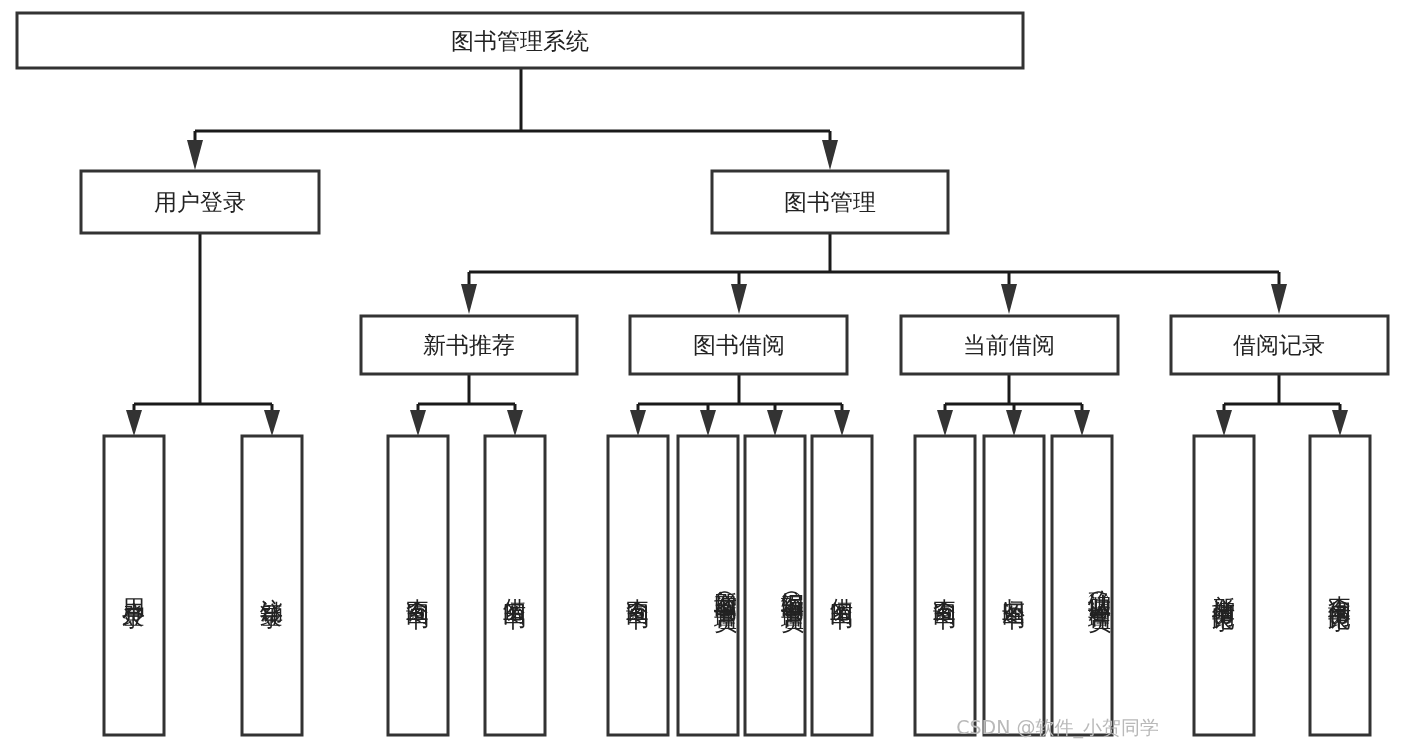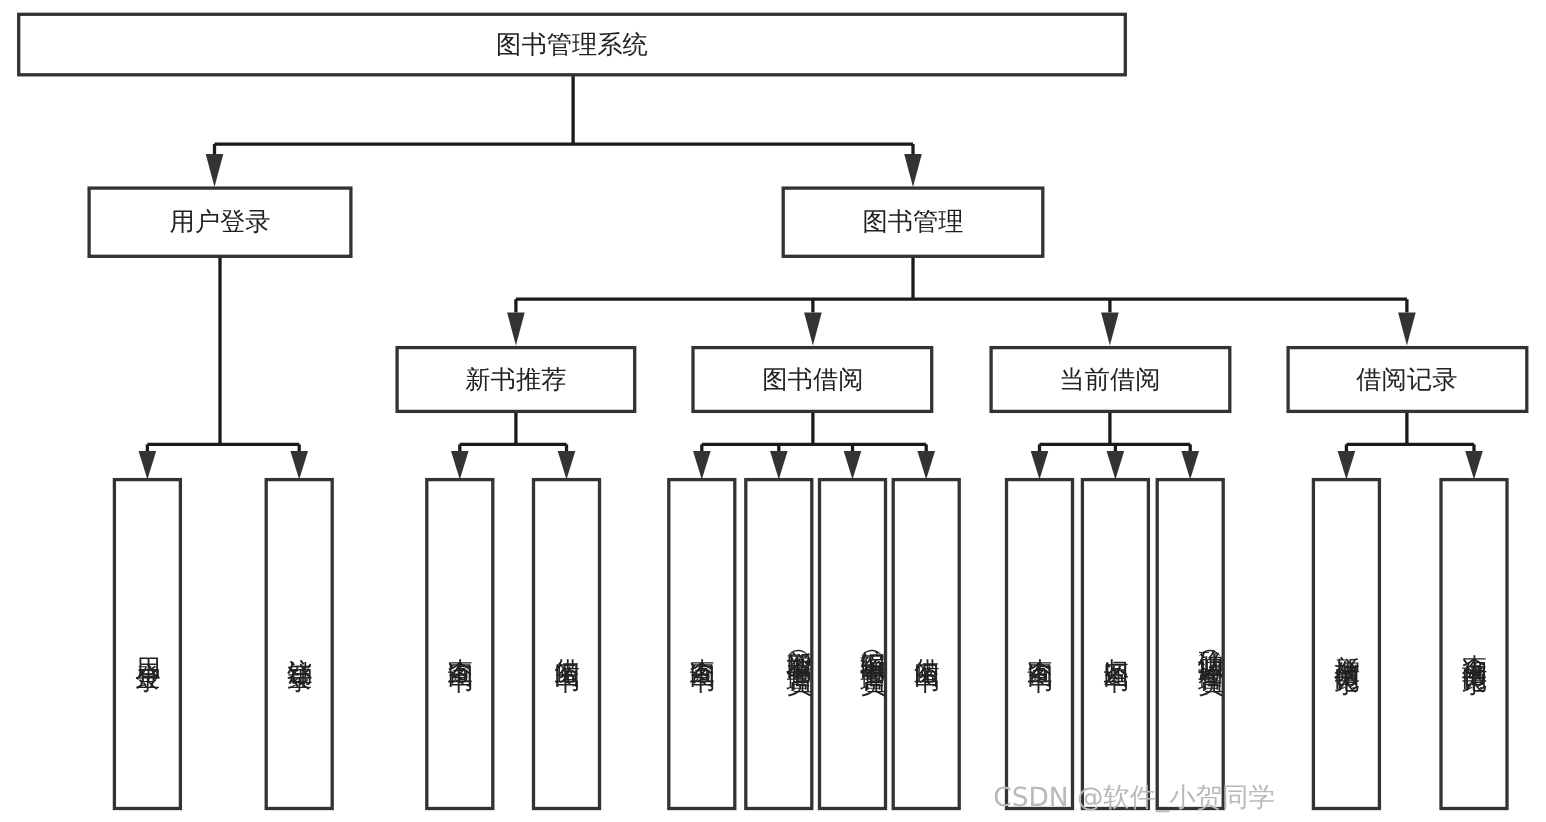--- a/index.html
+++ b/index.html
@@ -60,21 +60,21 @@
     letter-spacing: 3px;
     white-space: nowrap;
     text-align: center;
     pointer-events: none;
   }
   .watermark {
     position: absolute;
     right: 8px;
     bottom: 6px;
     font-family: "DejaVu Sans", "Liberation Sans", sans-serif;
-    font-size: 24px;
+    font-size: 19px;
     color: #b9b9b9;
     white-space: nowrap;
   }
 </style>
 </head>
 <body>
 
 <div id="diagram-root">
 
   <svg class="diagram" viewBox="0 0 1405 747">

